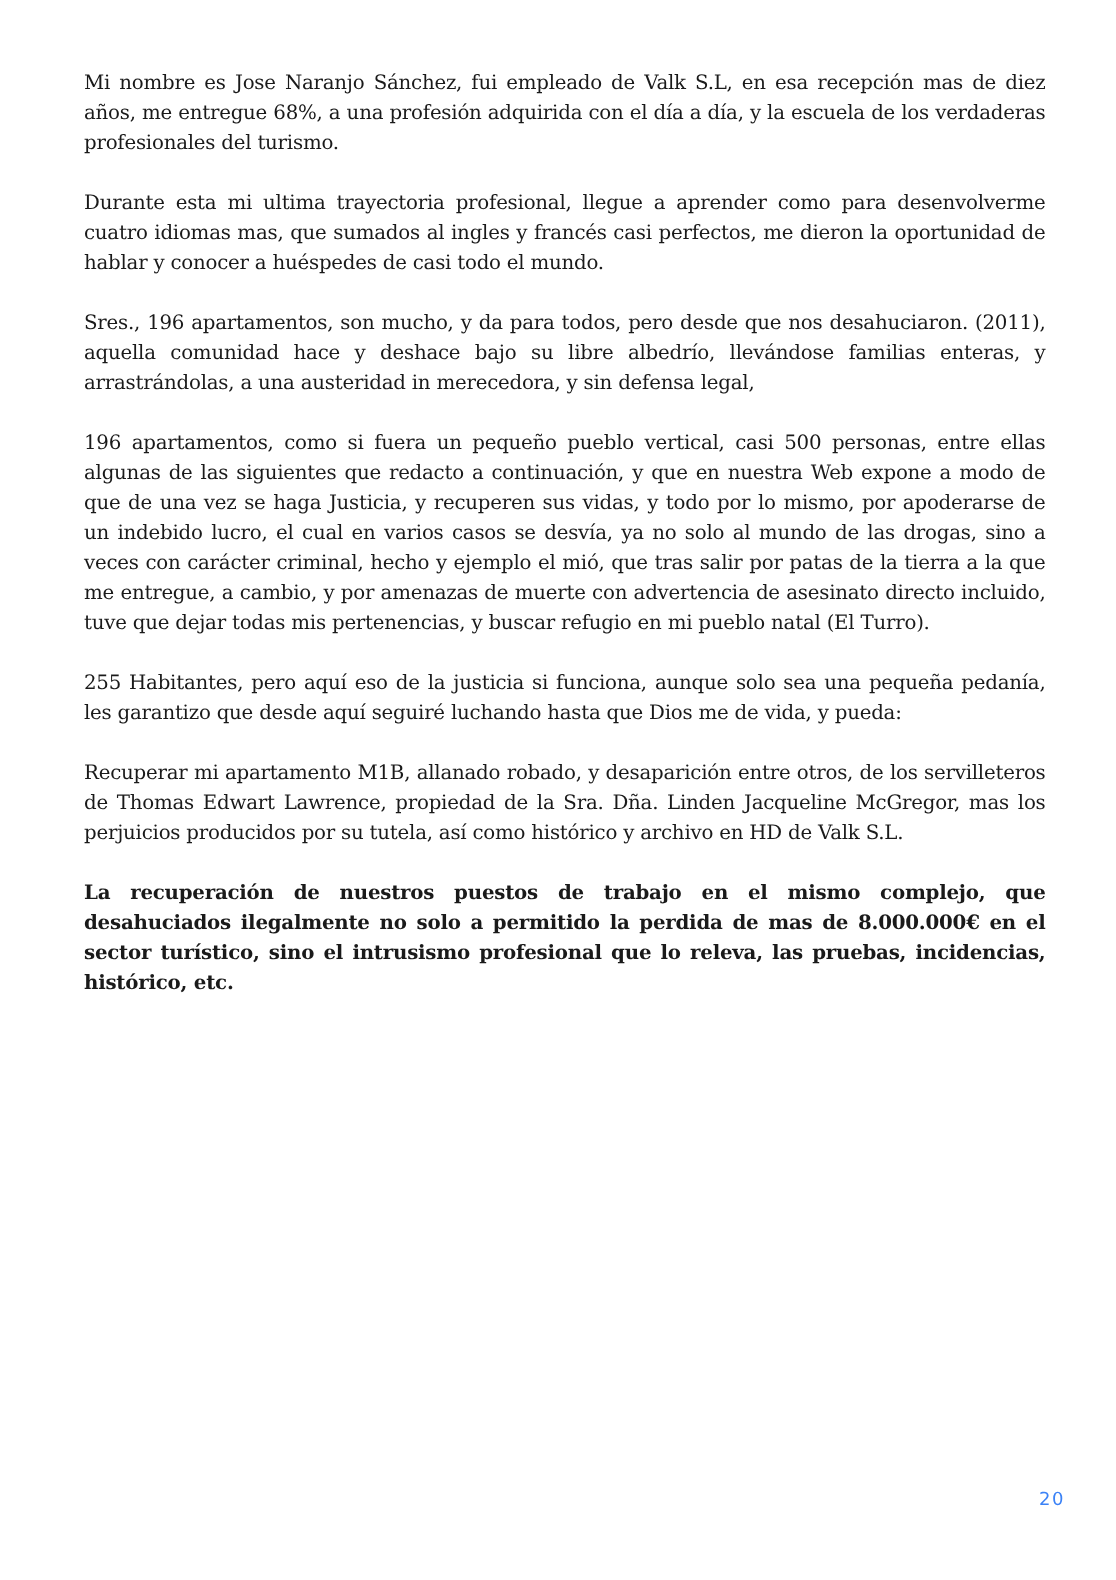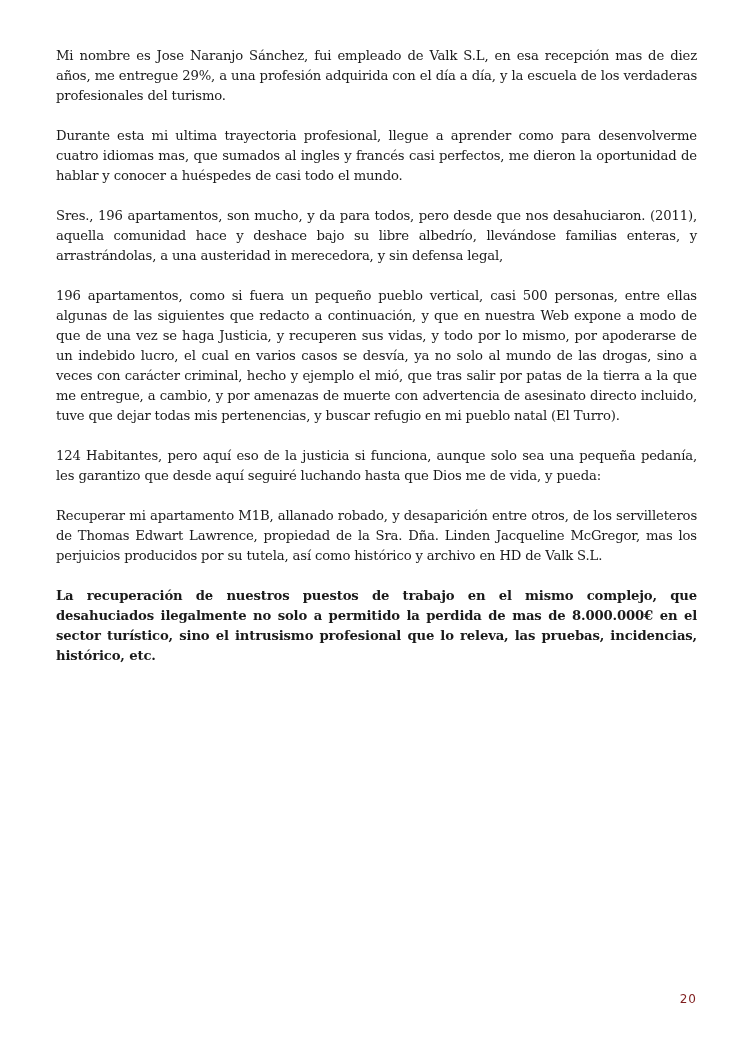--- a/index.html
+++ b/index.html
@@ -28,34 +28,34 @@
       margin: 0 0 20px 0;
       text-align: justify;
       text-justify: inter-word;
     }
     .para:last-child {
       margin-bottom: 0;
       font-weight: bold;
     }
     .page-number {
       position: absolute;
-      right: 47px;
+      right: 34px;
       top: 992px;
       font-family: "DejaVu Sans", "Liberation Sans", sans-serif;
       font-size: 12px;
-      color: #7f1d1d;
+      color: #3b82f6;
       letter-spacing: 1px;
     }
   </style>
 </head>
 <body>
 
 <div class="page">
-  <p class="para">Mi nombre es Jose Naranjo Sánchez, fui empleado de Valk S.L, en esa recepción mas de diez años, me entregue 29%, a una profesión adquirida con el día a día, y la escuela de los verdaderas profesionales del turismo.</p>
+  <p class="para">Mi nombre es Jose Naranjo Sánchez, fui empleado de Valk S.L, en esa recepción mas de diez años, me entregue 68%, a una profesión adquirida con el día a día, y la escuela de los verdaderas profesionales del turismo.</p>
   <p class="para">Durante esta mi ultima trayectoria profesional, llegue a aprender como para desenvolverme cuatro idiomas mas, que sumados al ingles y francés casi perfectos, me dieron la oportunidad de hablar y conocer a huéspedes de casi todo el mundo.</p>
   <p class="para">Sres., 196 apartamentos, son mucho, y da para todos, pero desde que nos desahuciaron. (2011), aquella comunidad hace y deshace bajo su libre albedrío, llevándose familias enteras, y arrastrándolas, a una austeridad in merecedora, y sin defensa legal,</p>
   <p class="para">196 apartamentos, como si fuera un pequeño pueblo vertical, casi 500 personas, entre ellas algunas de las siguientes que redacto a continuación, y  que en nuestra Web expone a modo de que de una vez se haga Justicia, y recuperen sus vidas, y todo por lo mismo, por apoderarse de un indebido lucro, el cual en varios casos se desvía, ya no solo al mundo de las drogas, sino a veces con carácter  criminal, hecho y ejemplo el mió, que tras salir por patas de la tierra a la que me entregue, a cambio, y por amenazas de muerte con advertencia de asesinato directo incluido, tuve que dejar todas mis pertenencias, y buscar refugio en mi pueblo natal (El Turro).</p>
-  <p class="para">124 Habitantes, pero aquí eso de la justicia si funciona, aunque solo sea una pequeña pedanía, les garantizo que desde aquí seguiré luchando hasta que Dios me de vida, y pueda:</p>
+  <p class="para">255 Habitantes, pero aquí eso de la justicia si funciona, aunque solo sea una pequeña pedanía, les garantizo que desde aquí seguiré luchando hasta que Dios me de vida, y pueda:</p>
   <p class="para">Recuperar mi apartamento M1B, allanado robado, y desaparición entre otros, de los servilleteros de Thomas Edwart Lawrence, propiedad de la Sra. Dña. Linden Jacqueline McGregor, mas los perjuicios producidos por su tutela, así como histórico y archivo en HD de Valk S.L.</p>
   <p class="para">La recuperación de nuestros puestos de trabajo en el mismo complejo, que desahuciados ilegalmente no solo a permitido la perdida de mas de 8.000.000€ en el sector turístico, sino el intrusismo profesional que lo releva, las pruebas, incidencias, histórico, etc.</p>
 </div>
 
 <div class="page-number">20</div>
 
 </body></html>

